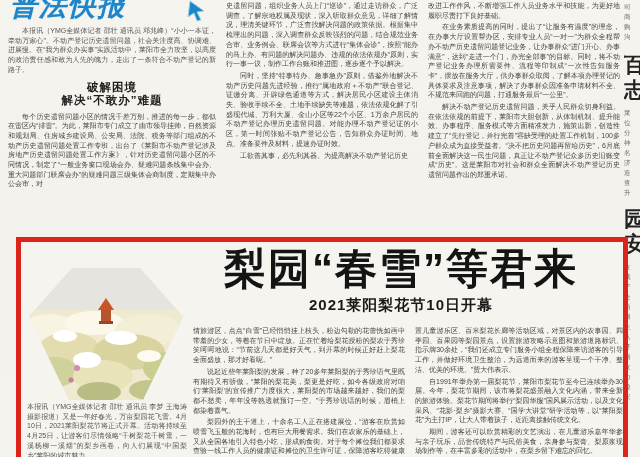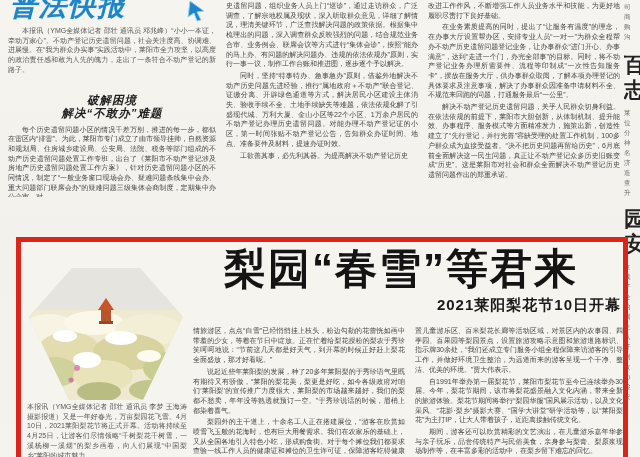--- a/index.html
+++ b/index.html
@@ -7,42 +7,42 @@
     position:relative; width:640px; height:457px; overflow:hidden;
     background:linear-gradient(180deg,#f6f4ef 0%,#f3f1eb 55%,#f5f3ee 100%);
     font-family:"Liberation Sans",sans-serif; color:#3d3d3d;padding-left:40px;
   }
   .col{position:absolute; overflow:hidden;}
   .body{font-size:7px; line-height:9.7px; text-align:justify; color:#454545; margin:0 0 2px 0;}
   .indent{text-indent:2em;}
   .byline{color:#555;}
   .sec-head{
     font-size:11.5px; line-height:13.5px; font-weight:bold; color:#1e1e1e;
-    text-align:center; margin:19px 0 4px 0; white-space:pre-line; letter-spacing:1px;font-style:italic;
+    text-align:center; margin:6px 0 4px 0; white-space:pre-line; letter-spacing:1px;
   }
   
   .masthead{position:absolute; left:0; top:0; width:208px; height:22px; overflow:hidden;}
   .logo-text{
     position:absolute; left:2px; top:-12px; font-size:27px; font-weight:bold; font-style:italic;
     color:#1e86c8; letter-spacing:2px; white-space:nowrap;
     text-shadow:0 0 1px #7dc0e8;
   }
   .cursor-icon{position:absolute; right:6px; top:0px;}
   
   .feature-box{
     position:absolute; left:16px; top:197px; width:612px; height:268px;
     border:5px solid #dd241a; background:#f6f4ef; box-sizing:border-box; overflow:hidden;margin-top:40px;
   }
   .headline{
     position:absolute; left:160px; top:4px; width:440px; text-align:center;
     font-size:42px; line-height:46px; font-weight:900; color:#141414; letter-spacing:2px;
     font-family:"Liberation Sans",sans-serif;
   }
   .subhead{
-    position:absolute; left:160px; top:54px; width:440px; text-align:right;
+    position:absolute; left:160px; top:54px; width:440px; text-align:center;
     font-size:15px; font-weight:bold; color:#1a1a1a; letter-spacing:1px;
   }
   .photo-wrap{
     position:absolute; left:8px; top:26px; width:154px; height:132px;
     clip-path:polygon(28% 0,72% 0,100% 37%,74% 100%,26% 100%,0 37%);
   }
   .cap-col{position:absolute; left:6px; top:160px; width:160px; height:78px; overflow:hidden;}
   .colA{position:absolute; left:172px; top:84px; width:212px; height:154px; overflow:hidden;}
   .colB{position:absolute; left:394px; top:84px; width:208px; height:154px; overflow:hidden;}
   

